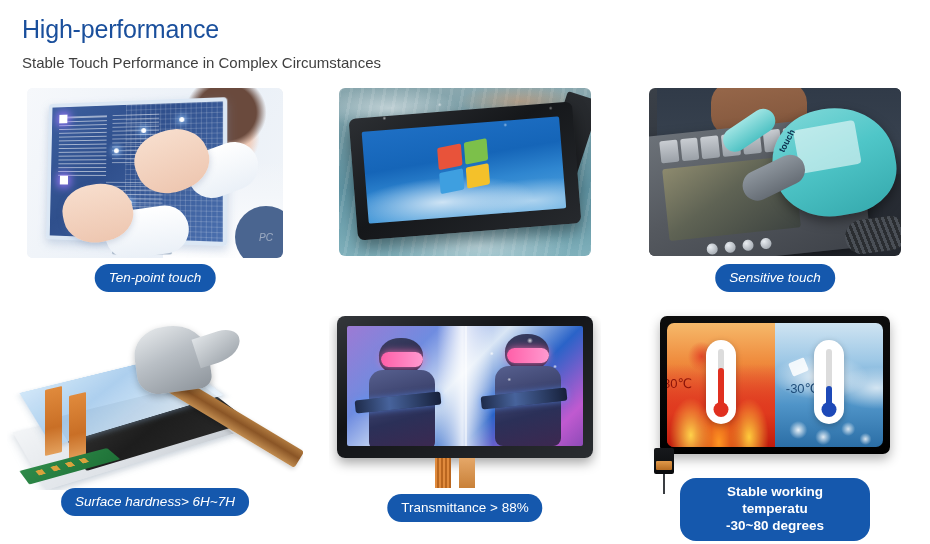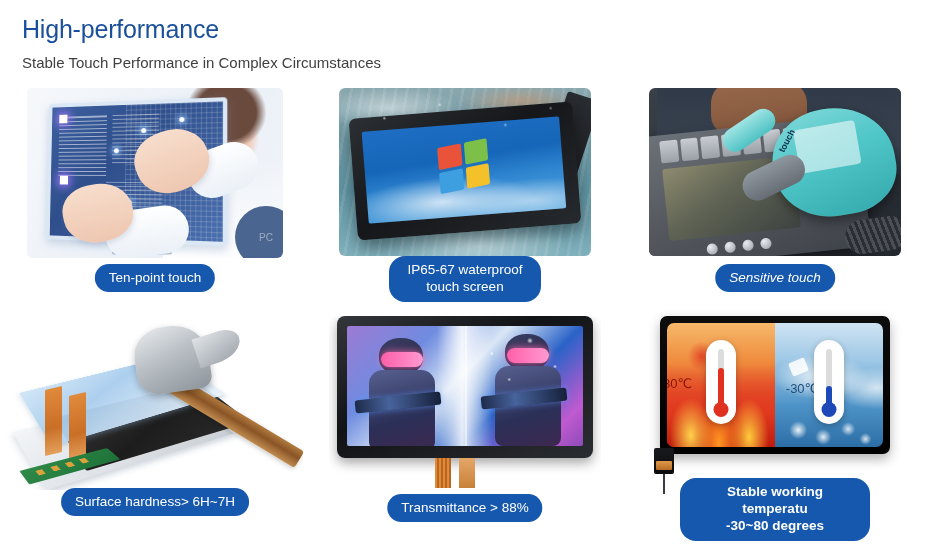--- a/index.html
+++ b/index.html
@@ -18,21 +18,21 @@
   }
   .subtitle{
     font-size:15px;line-height:20px;color:#3f3f3f;font-weight:400;
     margin-top:9px;white-space:nowrap;
   }
 
   
   .grid{position:absolute;left:0;top:88px;width:930px;}
   .row{position:relative;width:930px;height:228px;}
   .cell{position:absolute;top:0;width:310px;height:228px;}
-  .c0{left:0;}
+  .c0{left:0;font-style:italic;}
   .c1{left:310px;}
   .c2{left:620px;}
 
   .photo{
     position:absolute;left:50%;transform:translateX(-50%);top:0;
     border-radius:6px;overflow:hidden;
   }
 
   
   .badge{
@@ -320,24 +320,20 @@
               <div class="winlogo">
                 <i></i>
                   <i></i>
                   <i></i>
                   <i></i>
               </div>
             </div>
           </div>
           <div class="drops"></div>
         </div>
-        <div class="badge two" style="top:168px;width:124px;">
-          <span>IP65-67 waterproof</span><br>
-          <span>touch screen</span>
-        </div>
       </div>
 
       <div class="cell c2">
         <div class="photo p3">
           <div class="bgperson"></div>
           <div class="skin"></div>
           <div class="device">
             <div class="keys">
               <span></span>
                 <span></span>

